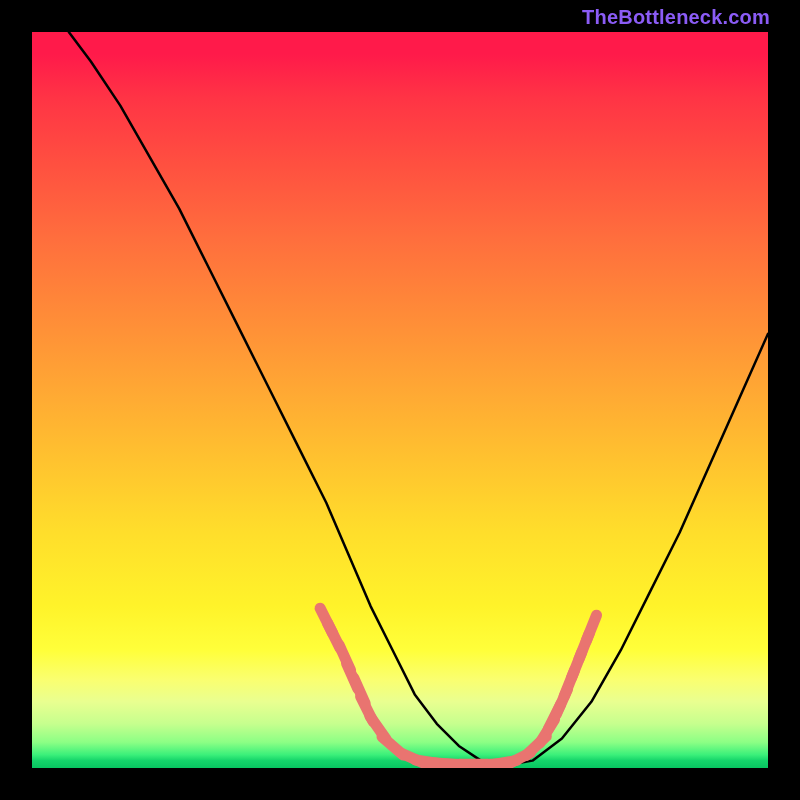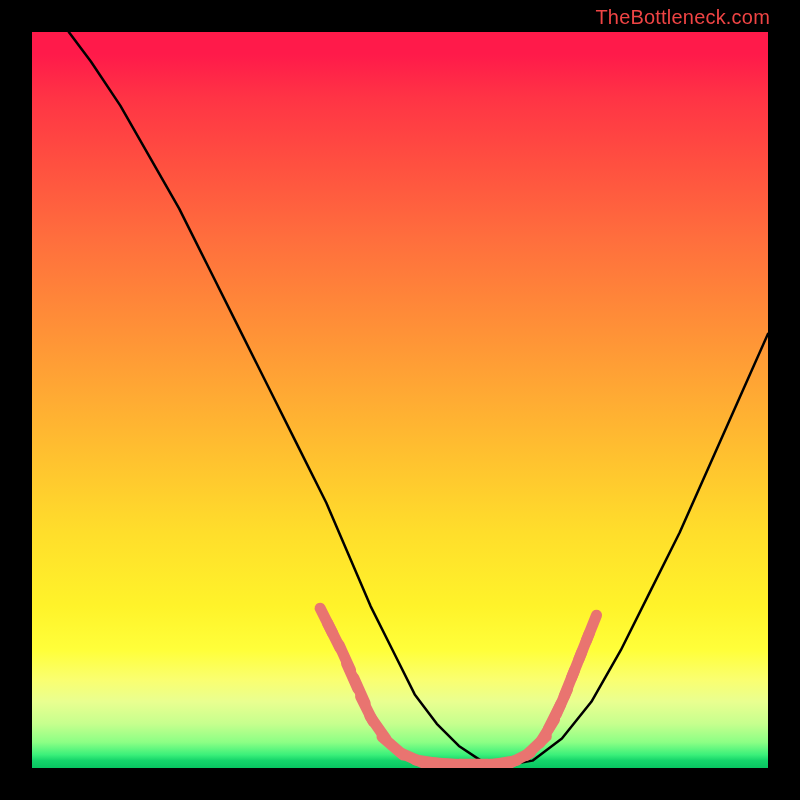--- a/index.html
+++ b/index.html
@@ -57,23 +57,23 @@
     position: absolute;
     left: 0;
     top: 0;
     width: 100%;
     height: 100%;
   }
   .watermark {
     position: absolute;
     top: 6px;
     right: 30px;
-    color: #ef4444;
+    color: #8b5cf6;
     font-size: 20px;
-    font-weight: 400;
+    font-weight: 700;
     letter-spacing: 0.2px;
   }
 </style>
 </head>
 <body>
 
 <div class="stage">
 
   <div class="watermark">TheBottleneck.com</div>
 

